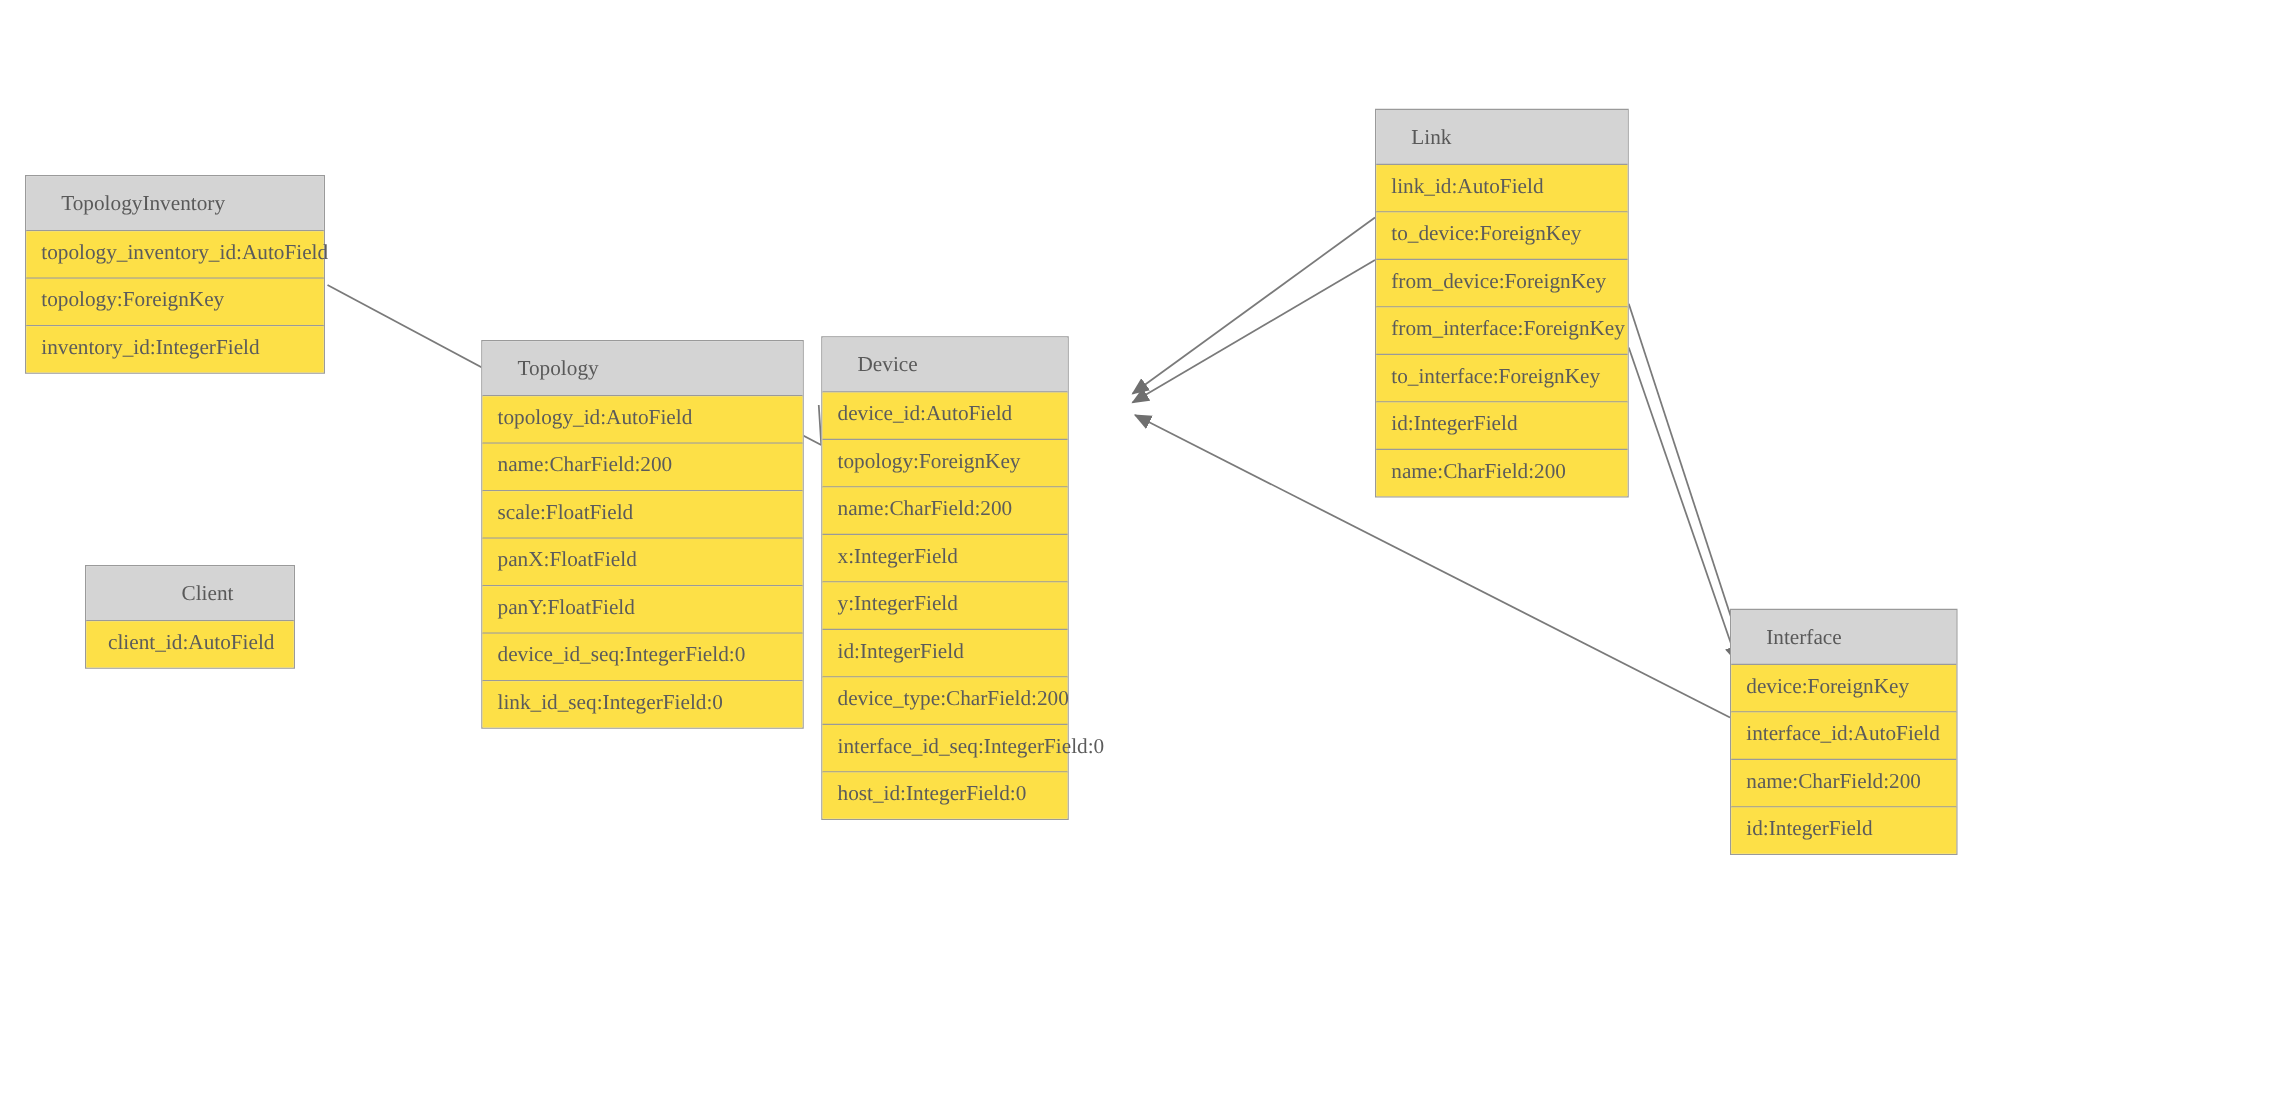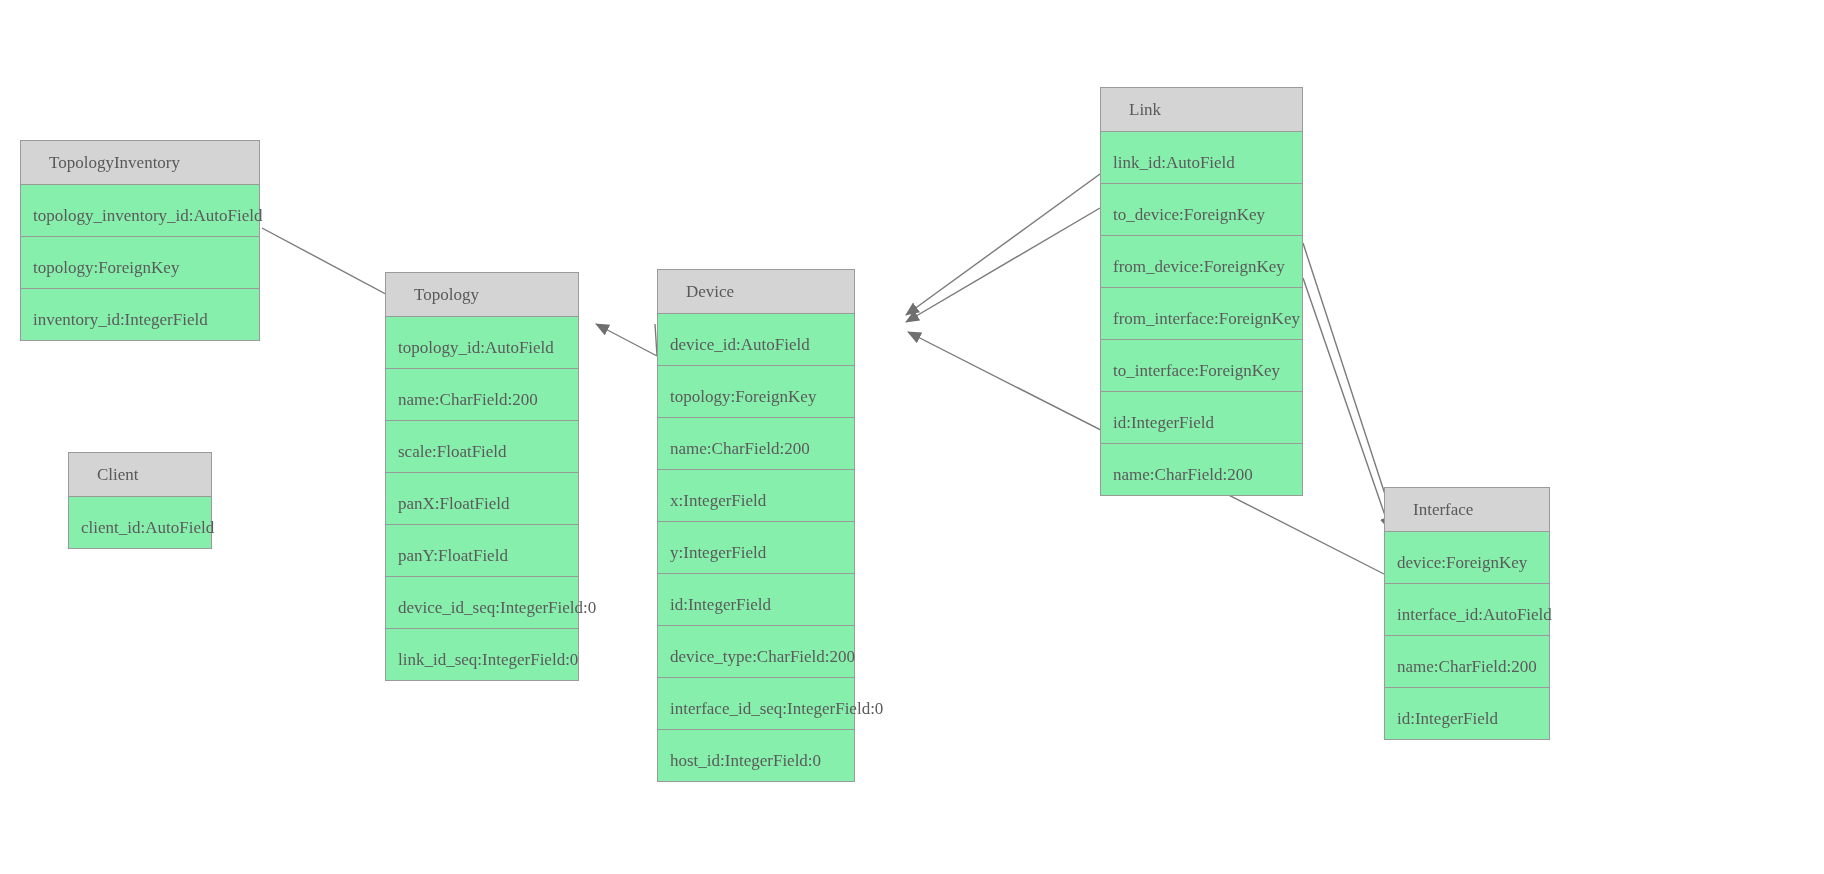--- a/index.html
+++ b/index.html
@@ -43,23 +43,23 @@
   }
   .entity-rows {
     display: block;
   }
   .entity-row {
     box-sizing: border-box;
     border-bottom: 1px solid #9a9a9a;
     color: #5b5b5b;
     font-size: 17px;
     line-height: 1;
-    padding: 22px 10px 12px 12px;
+    padding: 8px 10px 12px 12px;
     white-space: nowrap;
-    background: #86efac;
+    background: #fde047;
   }
   .entity-row:last-child {
     border-bottom: none;
   }
 </style>
 </head>
 <body>
 
 <div id="canvas">
 
@@ -102,21 +102,21 @@
 
   <div class="entity" style="left:20px; top:140px; width:240px;">
     <div class="entity-title">TopologyInventory</div>
     <div class="entity-rows">
       <div class="entity-row">topology_inventory_id:AutoField</div>
       <div class="entity-row">topology:ForeignKey</div>
       <div class="entity-row">inventory_id:IntegerField</div>
     </div>
   </div>
 
-  <div class="entity" style="left:385px; top:272px; width:194px;">
+  <div class="entity" style="left:385px; top:272px; width:258px;">
     <div class="entity-title">Topology</div>
     <div class="entity-rows">
       <div class="entity-row">topology_id:AutoField</div>
       <div class="entity-row">name:CharField:200</div>
       <div class="entity-row">scale:FloatField</div>
       <div class="entity-row">panX:FloatField</div>
       <div class="entity-row">panY:FloatField</div>
       <div class="entity-row">device_id_seq:IntegerField:0</div>
       <div class="entity-row">link_id_seq:IntegerField:0</div>
     </div>
@@ -143,30 +143,30 @@
       <div class="entity-row">link_id:AutoField</div>
       <div class="entity-row">to_device:ForeignKey</div>
       <div class="entity-row">from_device:ForeignKey</div>
       <div class="entity-row">from_interface:ForeignKey</div>
       <div class="entity-row">to_interface:ForeignKey</div>
       <div class="entity-row">id:IntegerField</div>
       <div class="entity-row">name:CharField:200</div>
     </div>
   </div>
 
-  <div class="entity" style="left:1384px; top:487px; width:166px;">
+  <div class="entity" style="left:1384px; top:487px; width:182px;">
     <div class="entity-title">Interface</div>
     <div class="entity-rows">
       <div class="entity-row">device:ForeignKey</div>
       <div class="entity-row">interface_id:AutoField</div>
       <div class="entity-row">name:CharField:200</div>
       <div class="entity-row">id:IntegerField</div>
     </div>
   </div>
 
-  <div class="entity" style="left:68px; top:452px; width:144px;">
+  <div class="entity" style="left:68px; top:452px; width:168px;text-align:center;">
     <div class="entity-title">Client</div>
     <div class="entity-rows">
       <div class="entity-row">client_id:AutoField</div>
     </div>
   </div>
 
 </div>
 
 </body></html>

